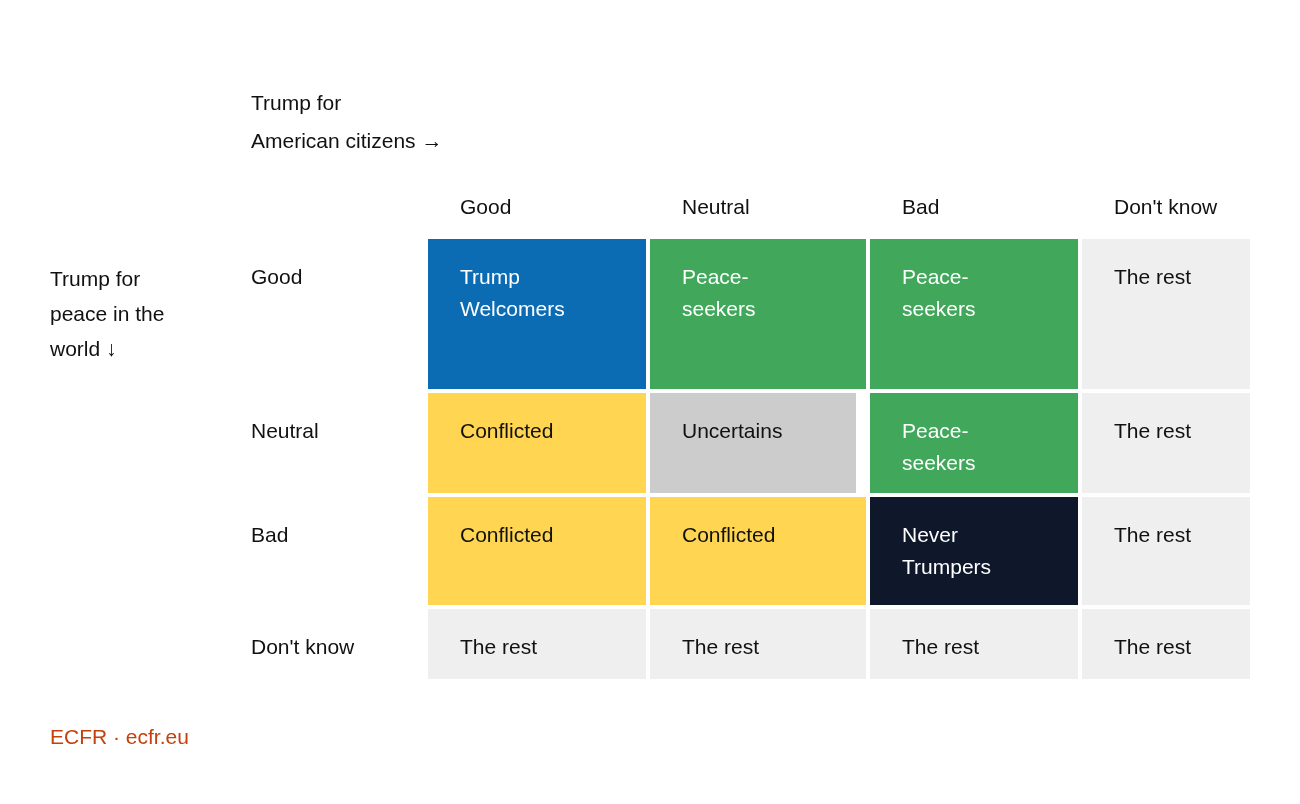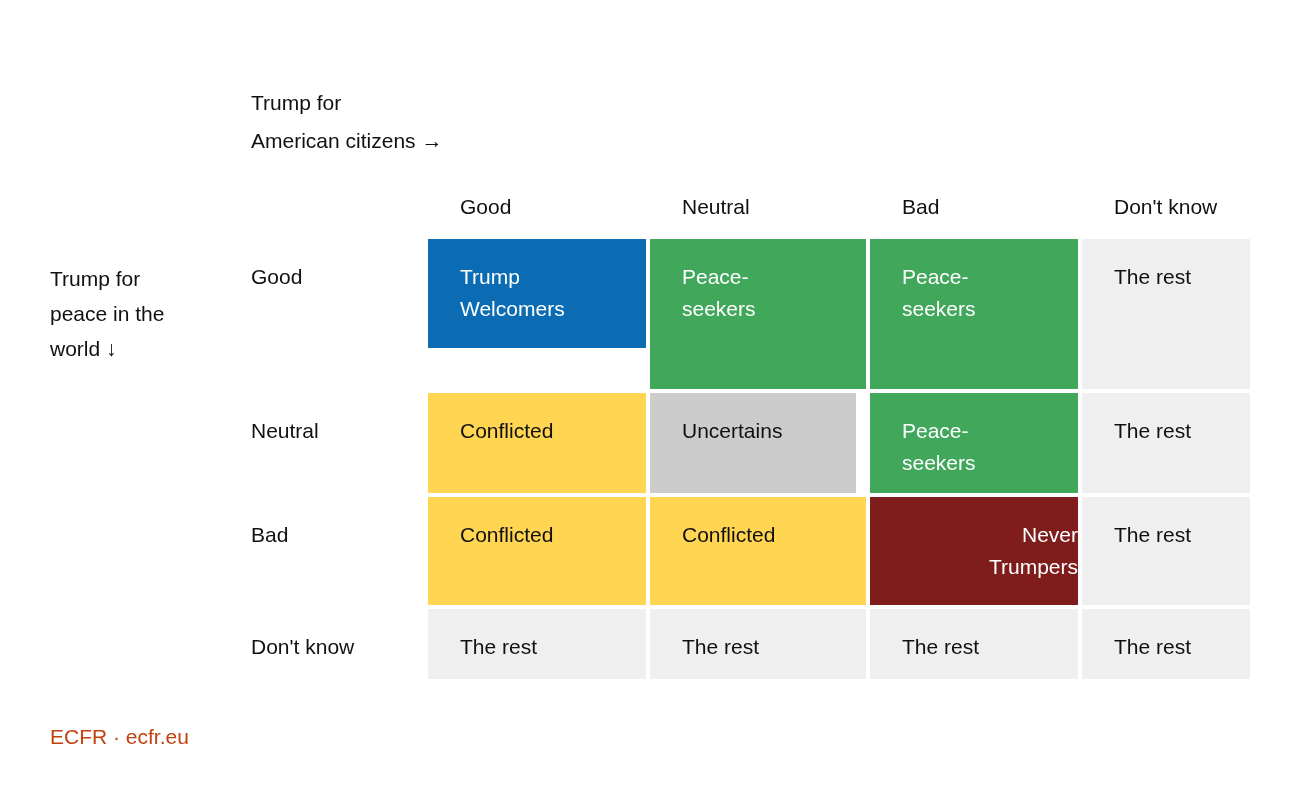--- a/index.html
+++ b/index.html
@@ -118,39 +118,39 @@
 
 <div id="row-headers">
     <div class="row-header" style="top: 262px;">Good</div>
     <div class="row-header" style="top: 416px;">Neutral</div>
     <div class="row-header" style="top: 520px;">Bad</div>
     <div class="row-header" style="top: 632px;">Don't know</div>
   </div>
 
 <div id="matrix">
     <div class="matrix-row" style="top: 0px; height: 150px; width: 822px;">
-      <div class="cell" style="left: 0px; width: 218px; height: 109px; background: rgb(11, 108, 180); color: rgb(255, 255, 255);">Trump
+      <div class="cell" style="left: 0px; width: 218px; height: 150px; background: rgb(11, 108, 180); color: rgb(255, 255, 255);">Trump
 Welcomers</div>
       <div class="cell" style="left: 222px; width: 216px; height: 150px; background: rgb(65, 167, 91); color: rgb(255, 255, 255);">Peace-
 seekers</div>
       <div class="cell" style="left: 442px; width: 208px; height: 150px; background: rgb(65, 167, 91); color: rgb(255, 255, 255);">Peace-
 seekers</div>
       <div class="cell" style="left: 654px; width: 168px; height: 150px; background: rgb(239, 239, 239); color: rgb(17, 17, 17);">The rest</div>
     </div>
     <div class="matrix-row" style="top: 154px; height: 100px; width: 822px;">
       <div class="cell" style="left: 0px; width: 218px; height: 100px; background: rgb(255, 213, 82); color: rgb(17, 17, 17);">Conflicted</div>
       <div class="cell" style="left: 222px; width: 206px; height: 100px; background: rgb(204, 204, 204); color: rgb(17, 17, 17);">Uncertains</div>
       <div class="cell" style="left: 442px; width: 208px; height: 100px; background: rgb(65, 167, 91); color: rgb(255, 255, 255);">Peace-
 seekers</div>
       <div class="cell" style="left: 654px; width: 168px; height: 100px; background: rgb(239, 239, 239); color: rgb(17, 17, 17);">The rest</div>
     </div>
     <div class="matrix-row" style="top: 258px; height: 108px; width: 822px;">
       <div class="cell" style="left: 0px; width: 218px; height: 108px; background: rgb(255, 213, 82); color: rgb(17, 17, 17);">Conflicted</div>
       <div class="cell" style="left: 222px; width: 216px; height: 108px; background: rgb(255, 213, 82); color: rgb(17, 17, 17);">Conflicted</div>
-      <div class="cell" style="left: 442px; width: 208px; height: 108px; background: #7f1d1d; color: rgb(255, 255, 255); text-align: right;">Never
+      <div class="cell" style="left: 442px; width: 208px; height: 108px; background: #0f172a; color: rgb(255, 255, 255);">Never
 Trumpers</div>
       <div class="cell" style="left: 654px; width: 168px; height: 108px; background: rgb(239, 239, 239); color: rgb(17, 17, 17);">The rest</div>
     </div>
     <div class="matrix-row" style="top: 370px; height: 70px; width: 822px;">
       <div class="cell" style="left: 0px; width: 218px; height: 70px; background: rgb(239, 239, 239); color: rgb(17, 17, 17);">The rest</div>
       <div class="cell" style="left: 222px; width: 216px; height: 70px; background: rgb(239, 239, 239); color: rgb(17, 17, 17);">The rest</div>
       <div class="cell" style="left: 442px; width: 208px; height: 70px; background: rgb(239, 239, 239); color: rgb(17, 17, 17);">The rest</div>
       <div class="cell" style="left: 654px; width: 168px; height: 70px; background: rgb(239, 239, 239); color: rgb(17, 17, 17);">The rest</div>
     </div>
   </div>

